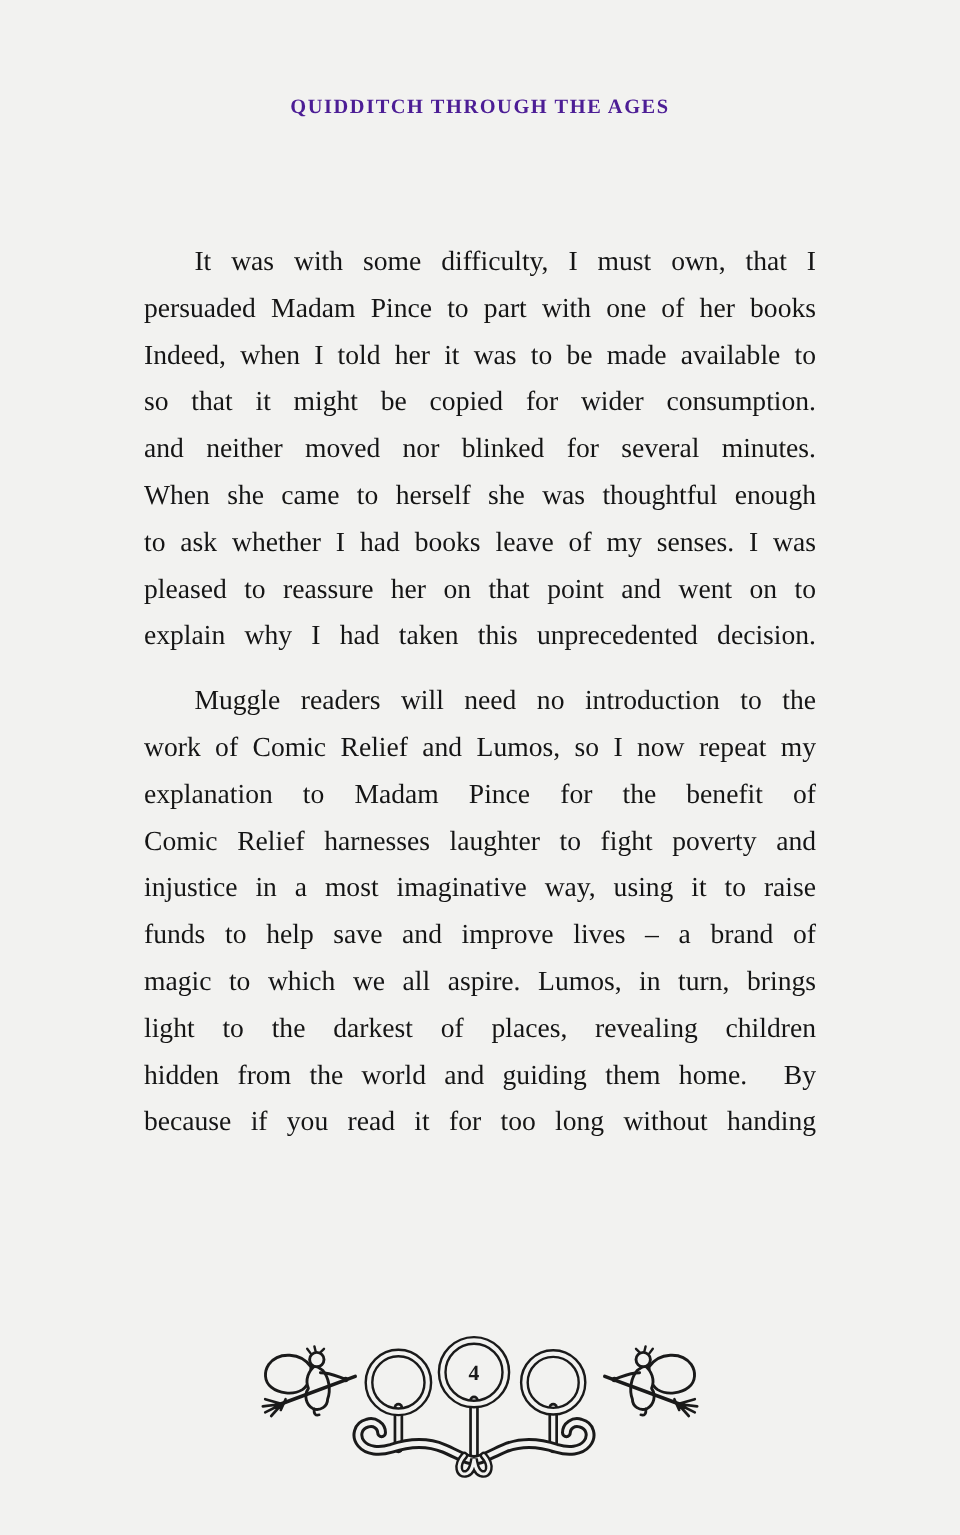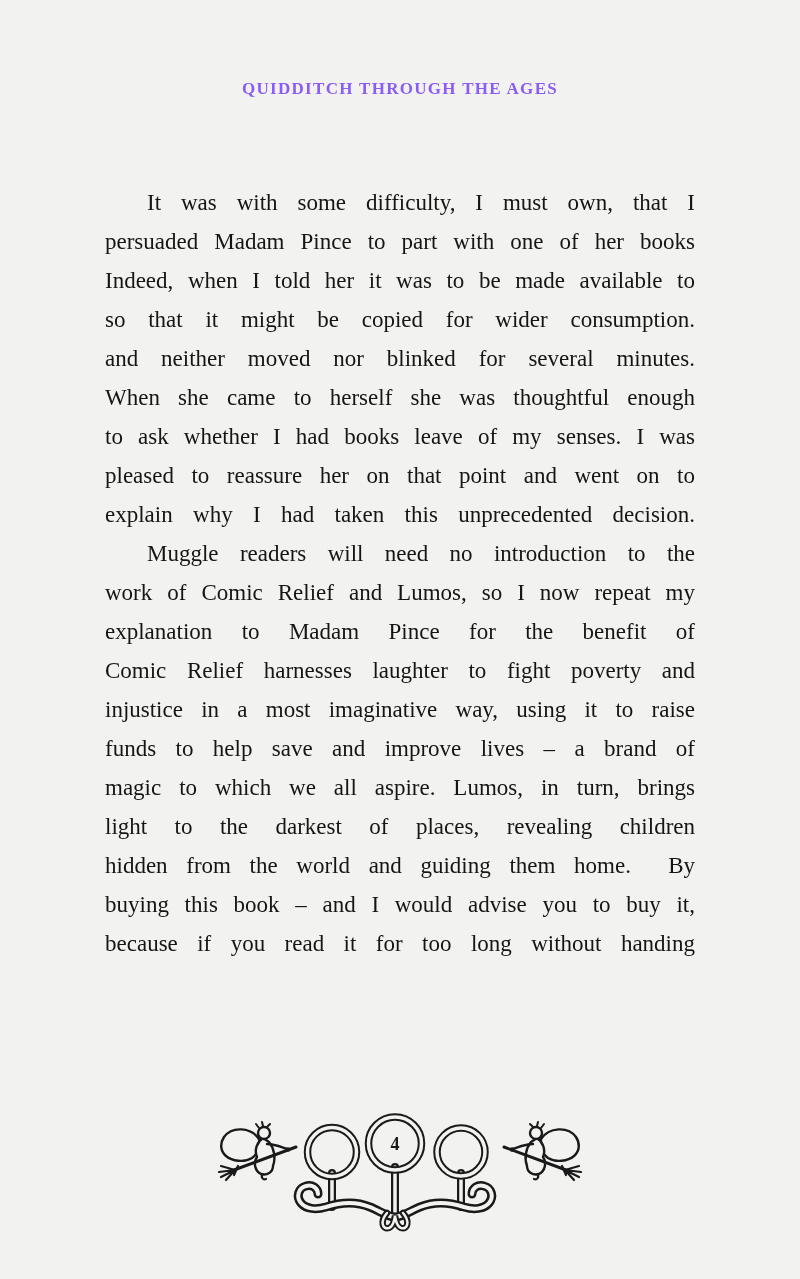--- a/index.html
+++ b/index.html
@@ -20,30 +20,30 @@
   }
   .running-head {
     position: absolute;
     top: 79px;
     left: 0;
     right: 0;
     text-align: center;
     font-size: 17px;
     font-weight: 700;
     letter-spacing: 1.3px;
-    color: #8b5cf6;
+    color: #4c1d95;
   }
   .text-block {
     position: absolute;
     top: 183px;
     left: 105px;
     width: 590px;
     color: #151515;
   }
-  .paragraph { margin: 0; }
+  .paragraph { margin: 15px; }
   .text-line {
     font-size: 23px;
     line-height: 39px;
     text-align: justify;
     text-align-last: justify;
     word-spacing: 1px;
   }
   .text-line.indent {
     padding-left: 42px;
   }
@@ -78,21 +78,20 @@
     <div class="paragraph">
       <div class="text-line indent">Muggle readers will need no introduction to the</div>
       <div class="text-line">work of Comic Relief and Lumos, so I now repeat my</div>
       <div class="text-line">explanation to Madam Pince for the benefit of</div>
       <div class="text-line">Comic Relief harnesses laughter to fight poverty and</div>
       <div class="text-line">injustice in a most imaginative way, using it to raise</div>
       <div class="text-line">funds to help save and improve lives – a brand of</div>
       <div class="text-line">magic to which we all aspire. Lumos, in turn, brings</div>
       <div class="text-line">light to the darkest of places, revealing children</div>
       <div class="text-line">hidden from the world and guiding them home.&nbsp; By</div>
-      <div class="text-line">buying this book – and I would advise you to buy it,</div>
       <div class="text-line">because if you read it for too long without handing</div>
     </div>
   </div>
 
   <div class="ornament-wrap">
     <svg width="400" height="150" viewBox="0 0 400 150">
       <defs>
         <g id="witch" stroke="#1a1a1a" stroke-linecap="round" stroke-linejoin="round" fill="none">
 
           <path d="M41 14 C33 2 14 1 6 12 C2 18 2 26 8 31 C14 36 26 38 34 33 C40 29 42 21 41 14 Z" fill="#f2f2f0" stroke-width="2.4"></path>

